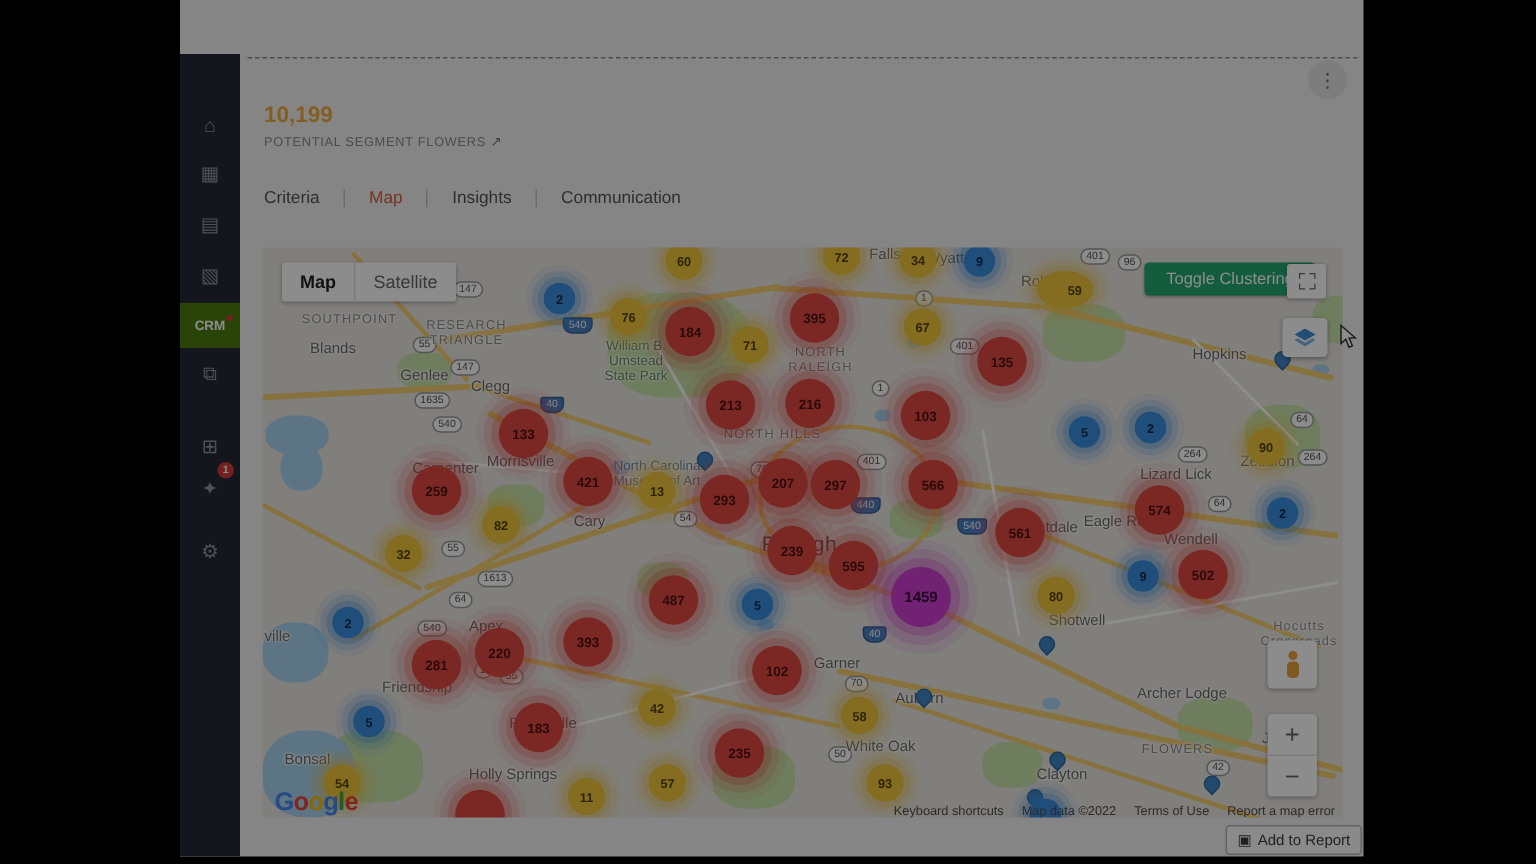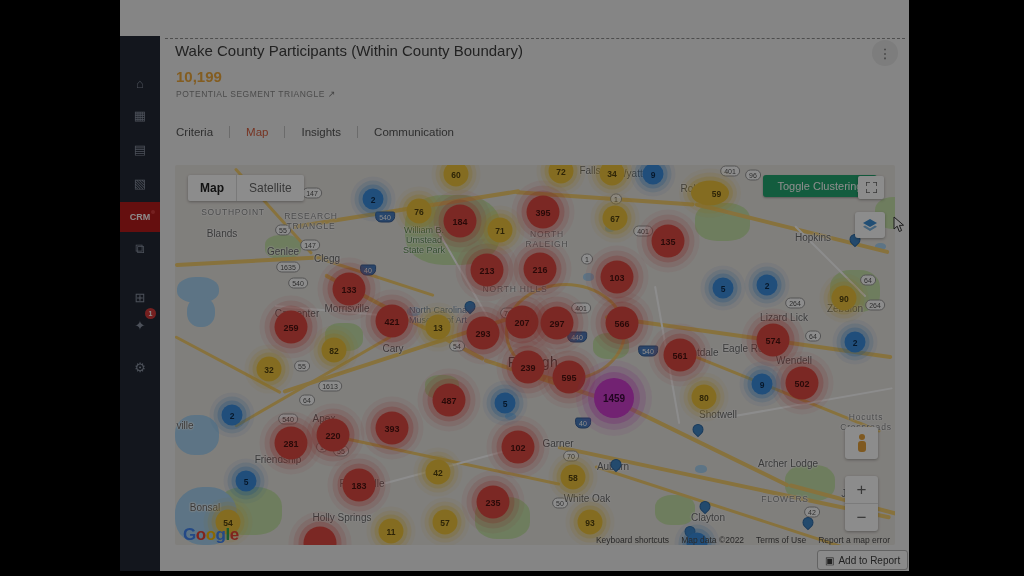--- a/index.html
+++ b/index.html
@@ -16,21 +16,21 @@
   .brand b{color:#333;}
   #search-input{border:none;background:transparent;outline:none;font-size:11px;color:#555;
     margin-left:92px;width:200px;font-family:"Liberation Sans",sans-serif;}
   #search-input::placeholder{color:#8d9299;}
   .nav-right{margin-left:auto;margin-right:14px;font-size:11.5px;color:#4f4f4f;display:flex;align-items:center;gap:4px;}
   
   #sidebar{position:absolute;left:0;top:36px;width:40px;height:535px;background:#232936;}
   .sb-item{position:absolute;left:0;width:40px;height:26px;display:flex;align-items:center;
     justify-content:center;color:#8b93a3;font-size:13px;cursor:pointer;}
   .sb-item.txt{font-size:9px;font-weight:bold;color:#fff;height:30px;}
-  .sb-item.active{background:#b91c1c;}
+  .sb-item.active{background:#4d7c0f;}
   .sb-badge{position:absolute;top:-4px;right:4px;width:11px;height:11px;border-radius:50%;
     background:#d63b3b;color:#fff;font-size:7px;font-weight:bold;display:flex;align-items:center;justify-content:center;}
   .sb-dot{position:absolute;top:8px;right:5px;width:4px;height:4px;border-radius:50%;background:#d63b3b;}
   
   #dash-line{position:absolute;left:45px;top:38px;width:740px;border-top:1px dashed #8f8f8f;}
   #page-title{position:absolute;left:55px;top:42px;font-size:15px;color:#3e3e3e;}
   #kebab-btn{position:absolute;left:752px;top:40px;width:26px;height:26px;border-radius:50%;
     background:#e3e3e3;color:#666;font-size:13px;display:flex;align-items:center;justify-content:center;cursor:pointer;}
   #count{position:absolute;left:56px;top:68px;font-size:15px;font-weight:bold;color:#efa93c;}
   #count-label{position:absolute;left:56px;top:89px;font-size:8.5px;letter-spacing:.5px;color:#8a8a8a;}
@@ -110,27 +110,26 @@
       <div class="sb-item" style="top: 100px;">▤</div>
       <div class="sb-item" style="top: 134px;">▧</div>
       <div class="sb-item txt active" style="top: 166px;">CRM<div class="sb-dot"></div></div>
       <div class="sb-item" style="top: 200px;">⧉</div>
       <div class="sb-item" style="top: 248px;">⊞</div>
       <div class="sb-item" style="top: 276px;">✦<div class="sb-badge">1</div></div>
       <div class="sb-item" style="top: 318px;">⚙</div>
     </div>
 
   <div id="dash-line"></div>
-  <div id="page-title">Wake County Participants (Within County Boundary)</div>
   <div id="kebab-btn">
     <span>⋮</span>
   </div>
   <div id="count">10,199</div>
   <div id="count-label">
-    <span>POTENTIAL SEGMENT TRIANGLE</span>
+    <span>POTENTIAL SEGMENT FLOWERS</span>
     <span class="ext">↗</span>
   </div>
   <div id="tabs">
       <div class="tab">Criteria</div>
       <div class="tabsep"></div>
       <div class="tab active">Map</div>
       <div class="tabsep"></div>
       <div class="tab">Insights</div>
       <div class="tabsep"></div>
       <div class="tab">Communication</div>

